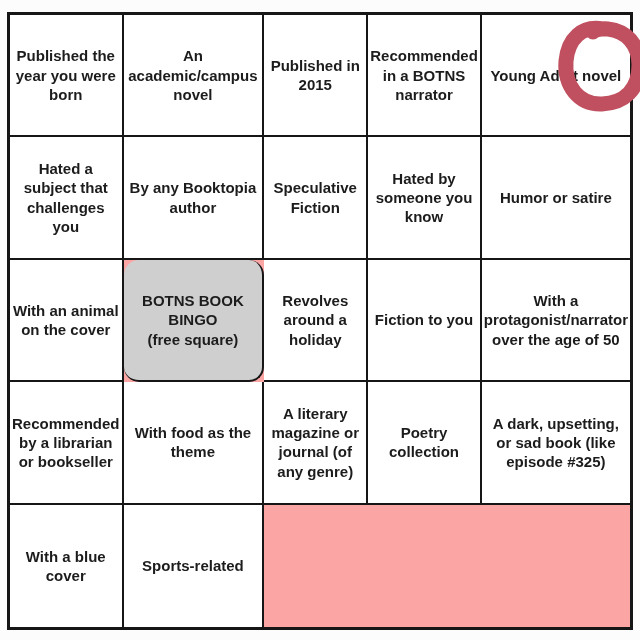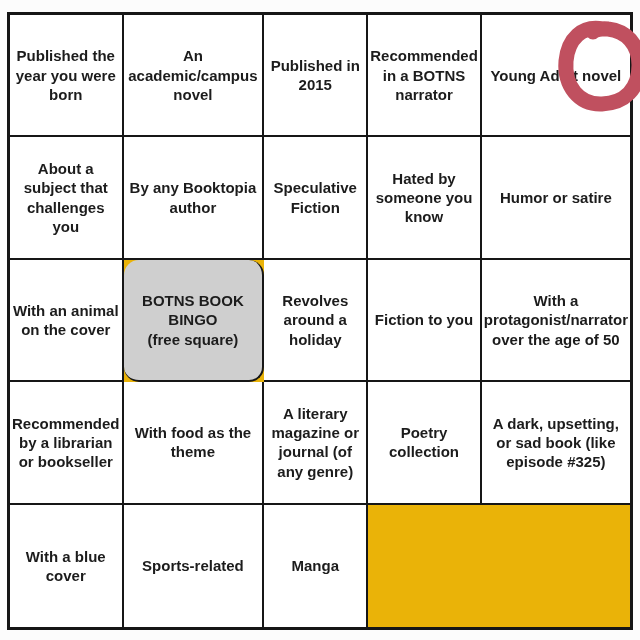--- a/index.html
+++ b/index.html
@@ -14,21 +14,21 @@
   .card {
     position: absolute;
     left: 7px;
     top: 12px;
     width: 620px;
     height: 612px;
     border: 3px solid var(--grid-color, #161616);
     display: grid;
     grid-template-columns: 83fr 176fr 130fr 132fr 105fr;
     grid-template-rows: repeat(5, 1fr);
-    background: #eab308;
+    background: #fca5a5;
   }
   .cell {
     border-right: 2px solid var(--grid-color, #161616);
     border-bottom: 2px solid var(--grid-color, #161616);
     display: flex;
     align-items: center;
     justify-content: center;
     text-align: center;
     padding: 3px 2px;
     box-sizing: border-box;
@@ -64,21 +64,21 @@
     <div class="cell">
       <span>Published in 2015</span>
     </div>
     <div class="cell">
       <span>Recommended in a BOTNS narrator</span>
     </div>
     <div class="cell">
       <span>Young Adult novel</span>
     </div>
     <div class="cell">
-      <span>About a subject that challenges you</span>
+      <span>Hated a subject that challenges you</span>
     </div>
     <div class="cell">
       <span>By any Booktopia author</span>
     </div>
     <div class="cell">
       <span>Speculative Fiction</span>
     </div>
     <div class="cell">
       <span>Hated by someone you know</span>
     </div>
@@ -115,23 +115,20 @@
     </div>
     <div class="cell">
       <span>A dark, upsetting, or sad book (like episode #325)</span>
     </div>
     <div class="cell">
       <span>With a blue cover</span>
     </div>
     <div class="cell">
       <span>Sports-related</span>
     </div>
-    <div class="cell">
-      <span>Manga</span>
-    </div>
   </div>
 
 <svg class="annotation-svg" viewBox="0 0 100 106" xmlns="http://www.w3.org/2000/svg">
   <path d="M 55 16
            C 34 12 20 26 18 48
            C 16 73 31 92 54 91
            C 77 90 91 76 91 52
            C 91 31 78 18 60 16
            C 53 15 47 17 45 19" fill="none" stroke="#c0505f" stroke-width="15" stroke-linecap="round" stroke-linejoin="round"></path>
 </svg>

